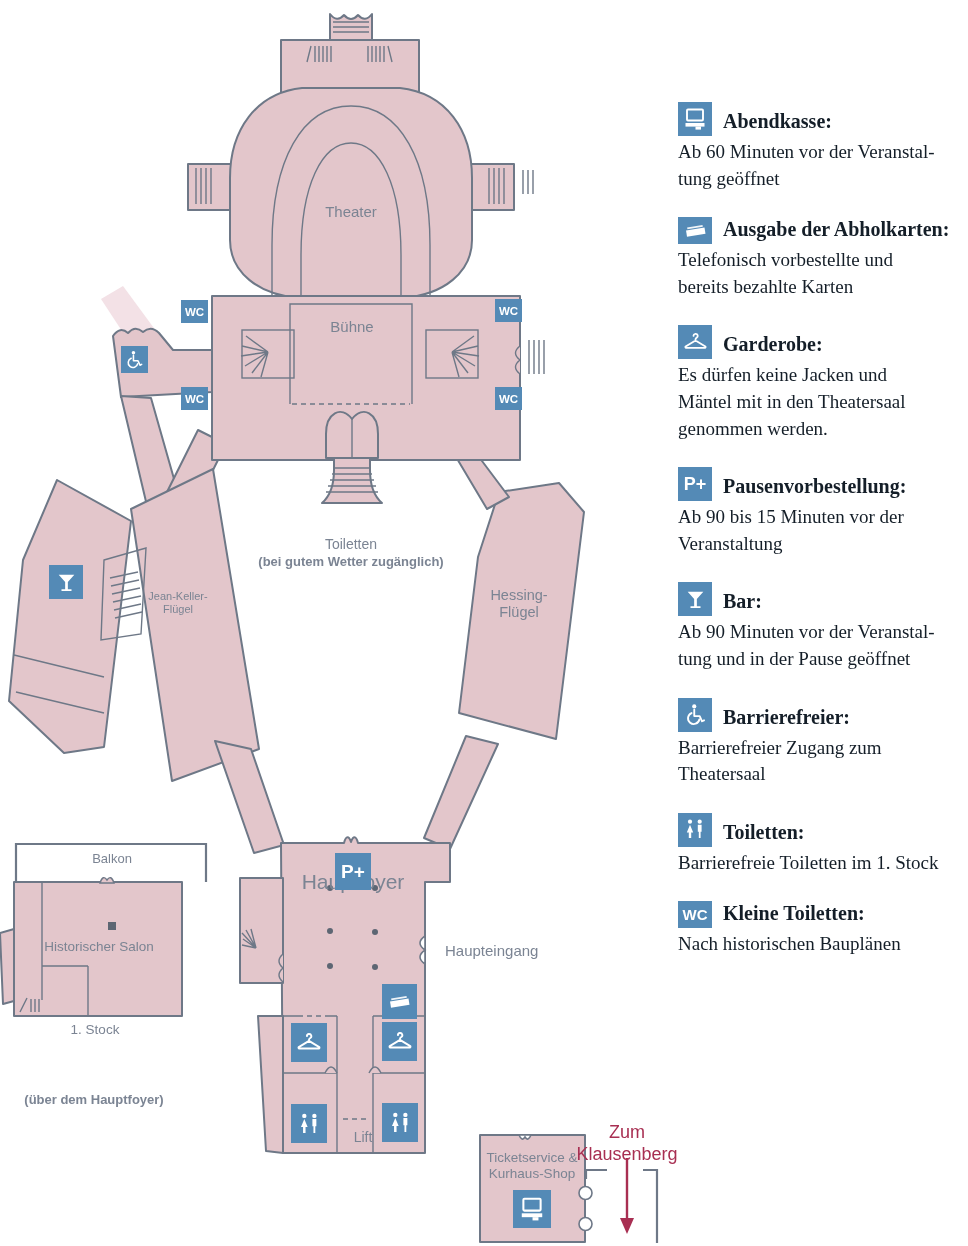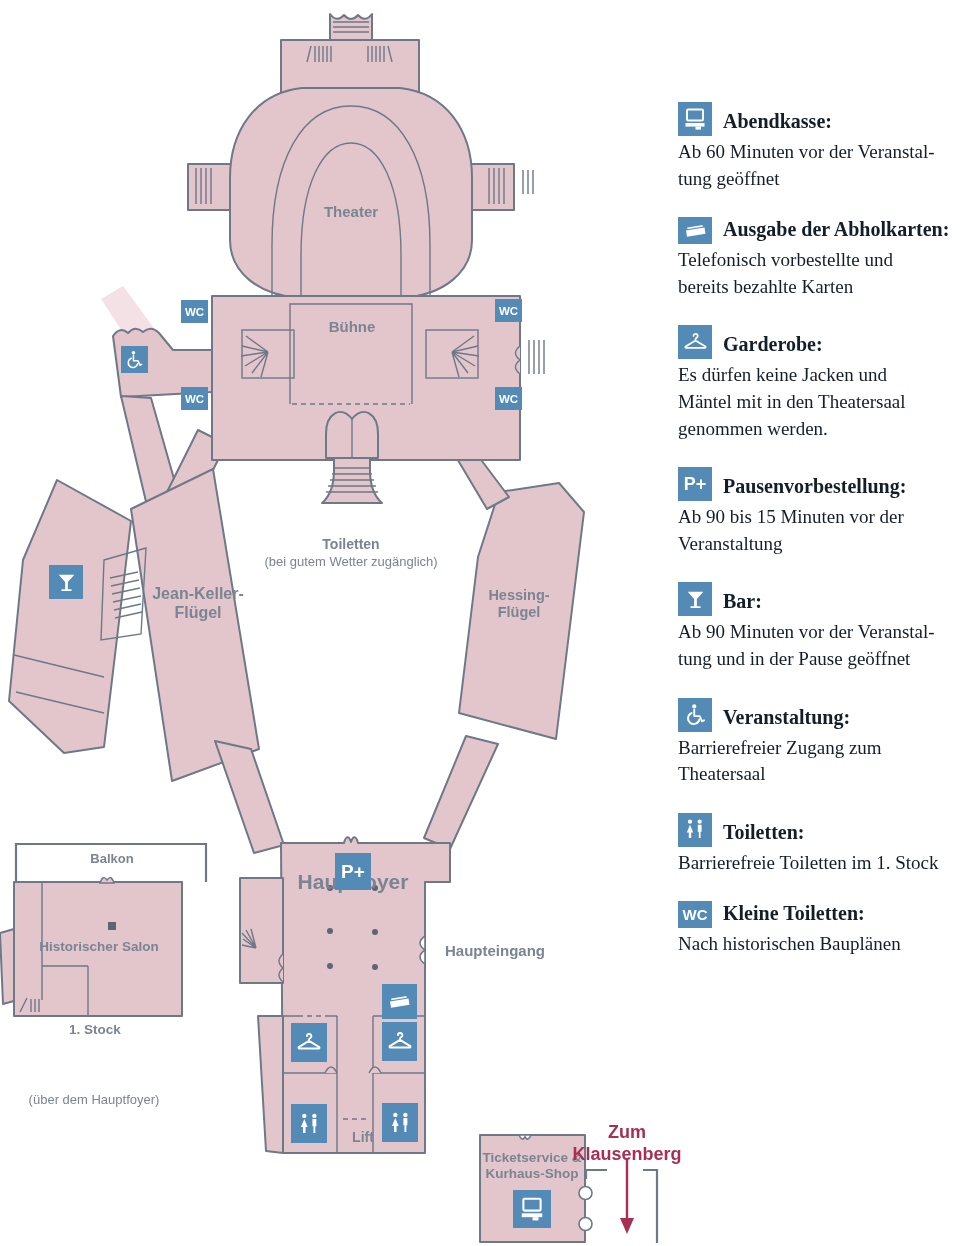--- a/index.html
+++ b/index.html
@@ -12,22 +12,22 @@
   .ln{fill:none;stroke:var(--c-outline,#6e7887);stroke-width:1.4;}
   .ln2{fill:none;stroke:var(--c-outline,#6e7887);stroke-width:2.2;}
   .lnd{fill:none;stroke:var(--c-outline,#6e7887);stroke-width:1.4;stroke-dasharray:5 4;}
   .door{fill:var(--c-building,#e3c6cb);stroke:var(--c-outline,#6e7887);stroke-width:1.4;}
   .notch{fill:#fff;stroke:var(--c-outline,#6e7887);stroke-width:1.6;}
   .dotf{fill:var(--c-dot,#5d6673);}
   .red-ln{fill:none;stroke:var(--c-red,#a82f52);stroke-width:2.4;}
   .red-f{fill:var(--c-red,#a82f52);}
   
   .mlabel{position:absolute;transform:translate(-50%,-50%);color:var(--c-maplabel,#7b8493);
-          font-weight:bold;white-space:pre-line;text-align:center;line-height:1.2;}
-  .mlabel.norm{font-weight:normal;}
+          font-weight:normal;white-space:pre-line;text-align:center;line-height:1.2;}
+  .mlabel.norm{font-weight:bold;}
   .mlabel.red{color:var(--c-red,#a82f52);}
   .mlabel.leftalign{transform:translate(0,-50%);text-align:right;}
   
   .sq{position:absolute;background:var(--c-icon,#548ab6);color:#fff;display:flex;
       align-items:center;justify-content:center;font-weight:bold;}
   .sq svg{display:block;}
   
   .legend{position:absolute;left:678px;top:102px;width:296px;color:var(--c-text,#141e28);}
   .lg-item{margin-bottom:25px;}
   .lg-head{display:flex;align-items:flex-end;gap:11px;margin-bottom:3px;}
@@ -133,21 +133,21 @@
     <path class="ln2" d="M586,1179 V1170 H607 M643,1170 H657 V1243"></path>
 
     <path class="red-ln" d="M627,1158 V1222"></path>
     <polygon class="red-f" points="620,1218 627,1234 634,1218"></polygon>
   </svg>
 
   <div class="mlabel" style="left:351px;top:212px;font-size:15px">Theater</div>
   <div class="mlabel" style="left:352px;top:327px;font-size:15px">Bühne</div>
   <div class="mlabel" style="left:351px;top:544px;font-size:14px">Toiletten</div>
   <div class="mlabel norm" style="left:351px;top:562px;font-size:13px">(bei gutem Wetter zugänglich)</div>
-  <div class="mlabel" style="left:198px;top:603px;font-size:16px">Jean-Keller-
+  <div class="mlabel" style="left:178px;top:603px;font-size:11px">Jean-Keller-
 Flügel</div>
   <div class="mlabel" style="left:519px;top:604px;font-size:14.5px">Hessing-
 Flügel</div>
   <div class="mlabel" style="left:353px;top:882px;font-size:21px">Hauptfoyer</div>
   <div class="mlabel leftalign" style="left:445px;top:951px;font-size:15px">Haupteingang</div>
   <div class="mlabel" style="left:112px;top:859px;font-size:13px">Balkon</div>
   <div class="mlabel" style="left:99px;top:947px;font-size:13.5px">Historischer Salon</div>
   <div class="mlabel" style="left:95px;top:1030px;font-size:13.5px">1. Stock</div>
   <div class="mlabel norm" style="left:94px;top:1100px;font-size:13px">(über dem Hauptfoyer)</div>
   <div class="mlabel" style="left:363px;top:1137px;font-size:14px">Lift</div>
@@ -293,21 +293,21 @@
 
     <div class="lg-item">
       <div class="lg-head">
         <span class="lg-icon">
           <svg width="25" height="25" viewBox="0 0 24 24">
               <circle cx="10.8" cy="4.2" r="2" fill="#fff"></circle>
               <path d="M10.8,7.3 V13.5 H16 L18.3,18.5 L20.2,17.6" stroke="#fff" stroke-width="1.8" fill="none" stroke-linecap="round" stroke-linejoin="round"></path>
               <path d="M8.2,10.6 A5.5,5.5 0 1 0 15.7,16.8" stroke="#fff" stroke-width="1.8" fill="none" stroke-linecap="round"></path>
             </svg>
         </span>
-        <span class="lg-title">Veranstaltung:</span>
+        <span class="lg-title">Barrierefreier:</span>
       </div>
       <div class="lg-body">Barrierefreier Zugang zum
 Theatersaal</div>
     </div>
 
     <div class="lg-item">
       <div class="lg-head">
         <span class="lg-icon">
           <svg width="26" height="25" viewBox="0 0 26 24">
               <circle cx="8" cy="4.2" r="2.1" fill="#fff"></circle>

